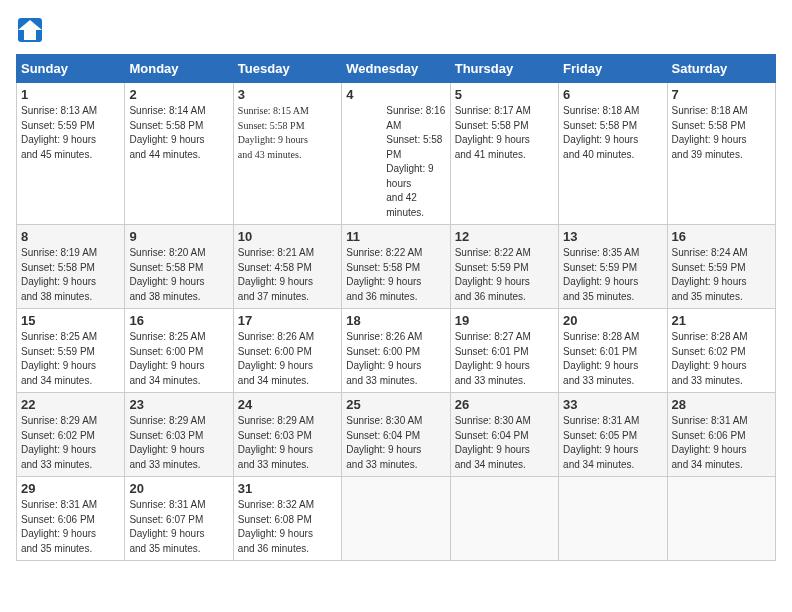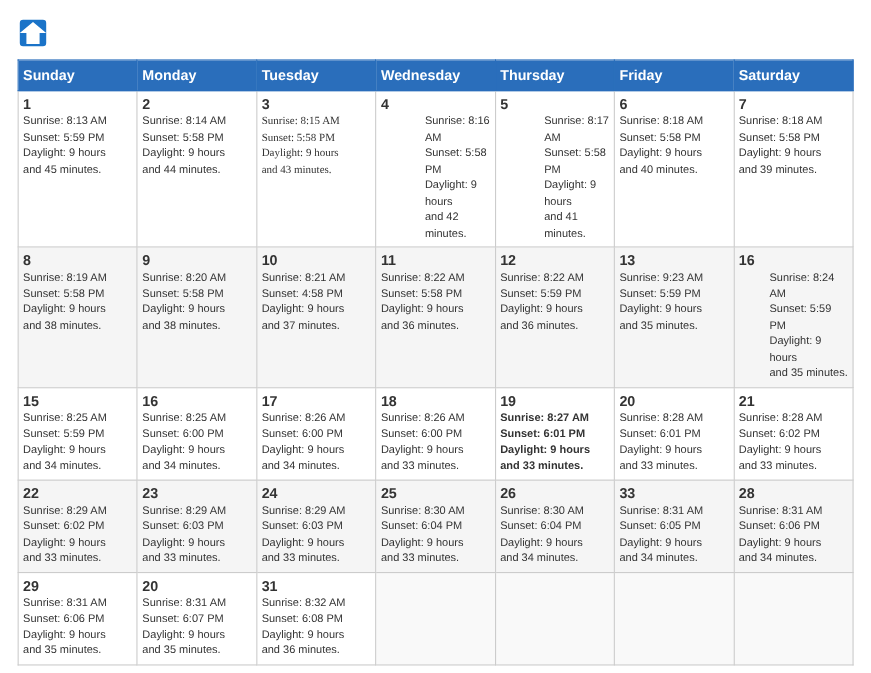--- a/index.html
+++ b/index.html
@@ -139,21 +139,21 @@
         </td>
         <td>
           <span class="day-num">4</span>
           <div class="day-info" style="white-space: pre-line; margin-left: 40px;">Sunrise: 8:16 AM
 Sunset: 5:58 PM
 Daylight: 9 hours
 and 42 minutes.</div>
         </td>
         <td>
           <span class="day-num">5</span>
-          <div class="day-info" style="white-space: pre-line; margin-left: 40px;">Sunrise: 8:17 AM
+          <div class="day-info" style="white-space: pre-line;">Sunrise: 8:17 AM
 Sunset: 5:58 PM
 Daylight: 9 hours
 and 41 minutes.</div>
         </td>
         <td>
           <span class="day-num">6</span>
           <div class="day-info" style="white-space: pre-line;">Sunrise: 8:18 AM
 Sunset: 5:58 PM
 Daylight: 9 hours
 and 40 minutes.</div>
@@ -197,28 +197,28 @@
         </td>
         <td>
           <span class="day-num">12</span>
           <div class="day-info" style="white-space: pre-line;">Sunrise: 8:22 AM
 Sunset: 5:59 PM
 Daylight: 9 hours
 and 36 minutes.</div>
         </td>
         <td>
           <span class="day-num">13</span>
-          <div class="day-info" style="white-space: pre-line;">Sunrise: 9:23 AM
+          <div class="day-info" style="white-space: pre-line;">Sunrise: 8:35 AM
 Sunset: 5:59 PM
 Daylight: 9 hours
 and 35 minutes.</div>
         </td>
         <td>
           <span class="day-num">16</span>
-          <div class="day-info" style="white-space: pre-line; margin-left: 28px;">Sunrise: 8:24 AM
+          <div class="day-info" style="white-space: pre-line;">Sunrise: 8:24 AM
 Sunset: 5:59 PM
 Daylight: 9 hours
 and 35 minutes.</div>
         </td>
       </tr>
       <tr>
         <td>
           <span class="day-num">15</span>
           <div class="day-info" style="white-space: pre-line;">Sunrise: 8:25 AM
 Sunset: 5:59 PM
@@ -241,21 +241,21 @@
         </td>
         <td>
           <span class="day-num">18</span>
           <div class="day-info" style="white-space: pre-line;">Sunrise: 8:26 AM
 Sunset: 6:00 PM
 Daylight: 9 hours
 and 33 minutes.</div>
         </td>
         <td>
           <span class="day-num">19</span>
-          <div class="day-info" style="white-space: pre-line; font-weight: bold;">Sunrise: 8:27 AM
+          <div class="day-info" style="white-space: pre-line;">Sunrise: 8:27 AM
 Sunset: 6:01 PM
 Daylight: 9 hours
 and 33 minutes.</div>
         </td>
         <td>
           <span class="day-num">20</span>
           <div class="day-info" style="white-space: pre-line;">Sunrise: 8:28 AM
 Sunset: 6:01 PM
 Daylight: 9 hours
 and 33 minutes.</div>

